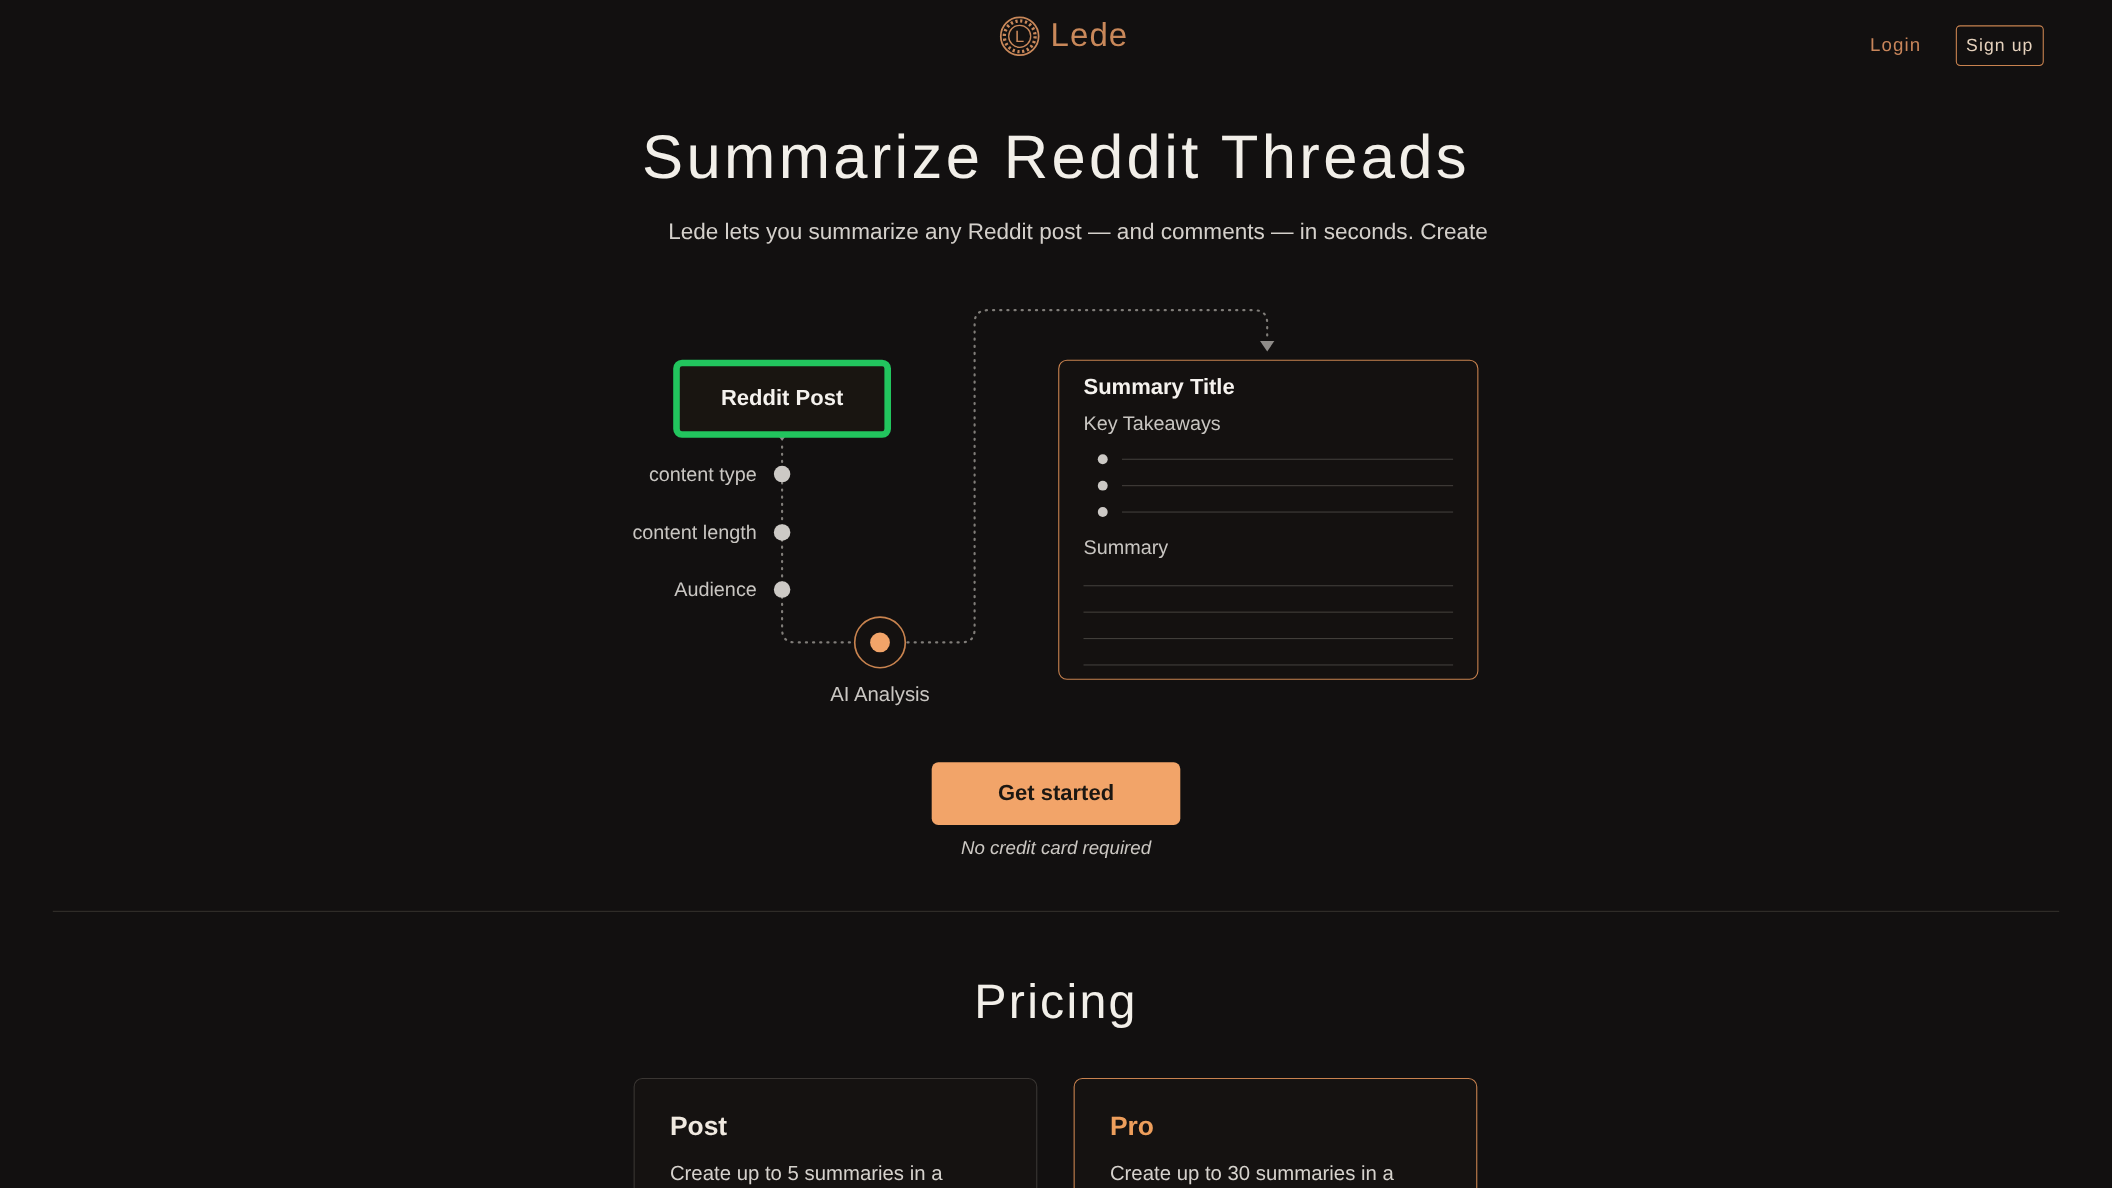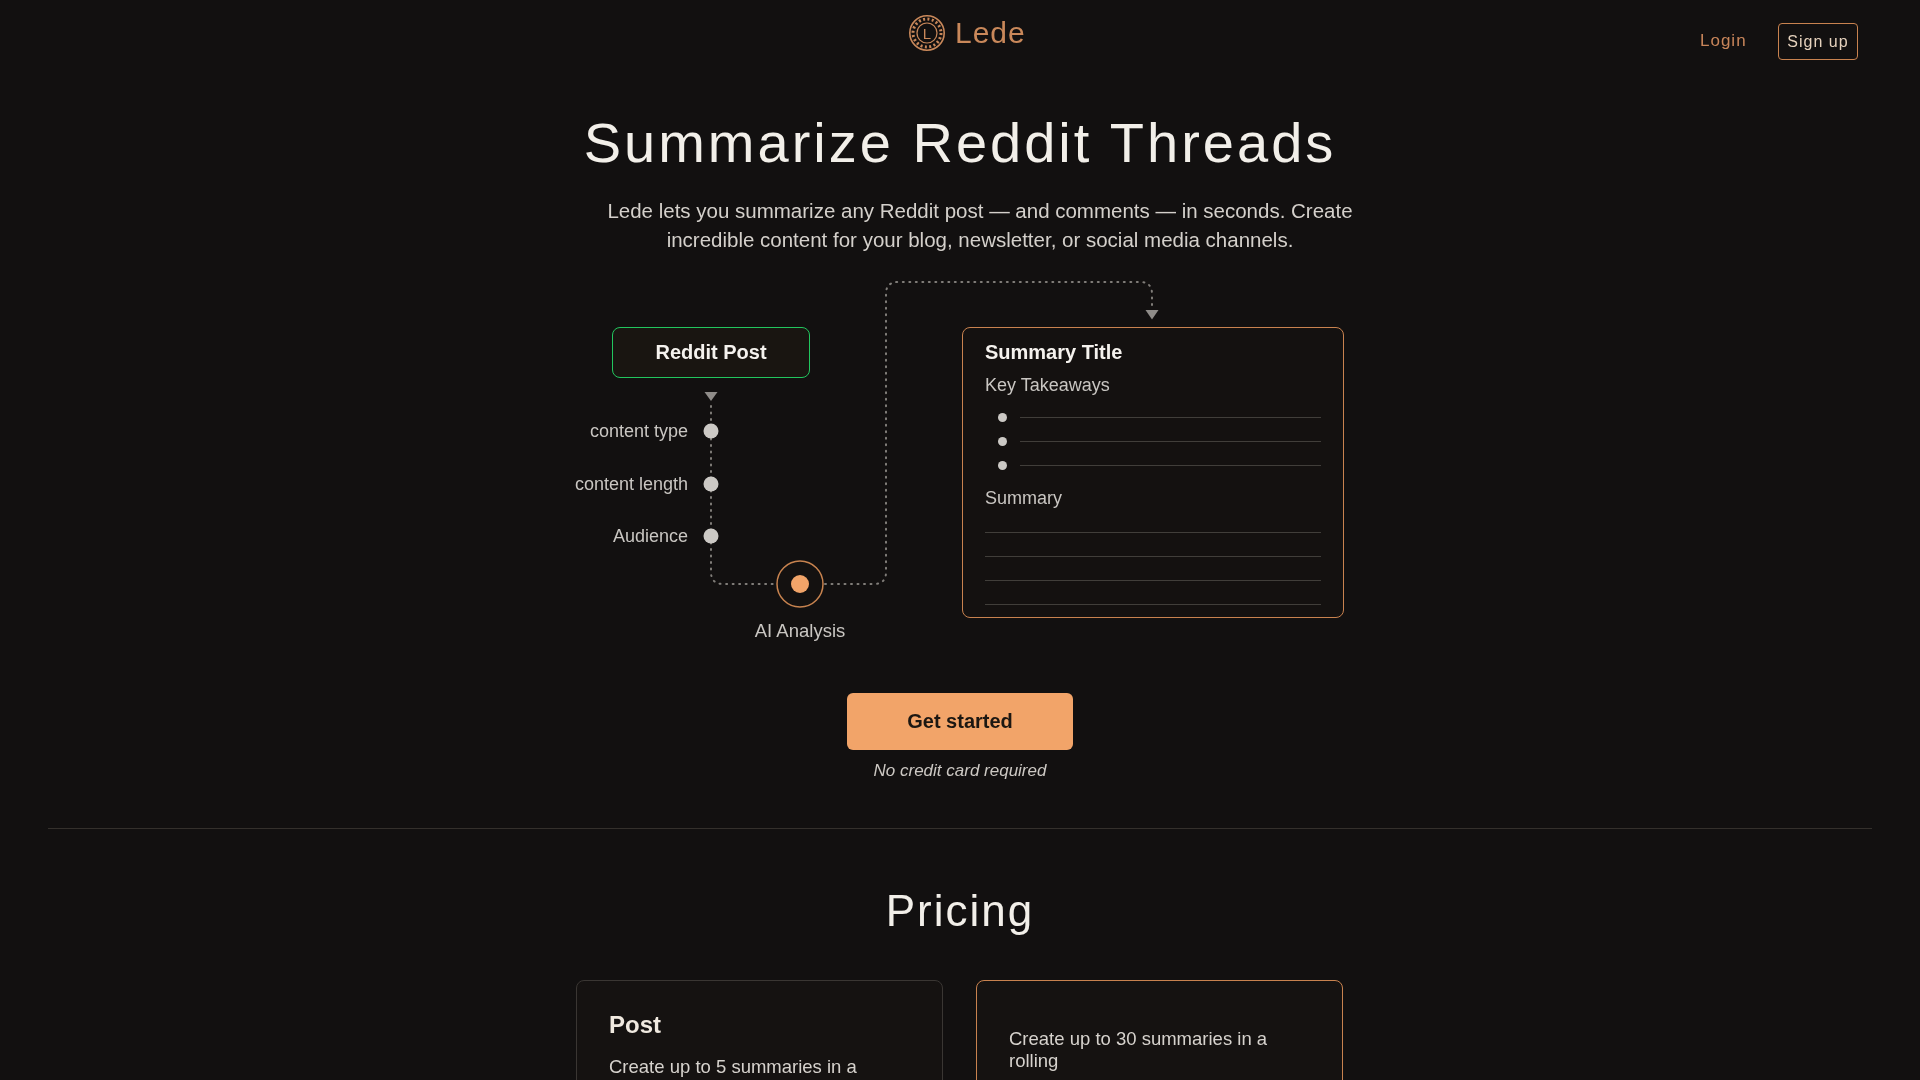--- a/index.html
+++ b/index.html
@@ -32,22 +32,22 @@
   }
   .hero-subtitle {
     top: 197px; width: 100%; text-align: center;
     font-size: 20.5px; line-height: 28.5px; color: #d4d0cb; padding-left: 40px;
   }
   .hero-subtitle span { display: block; }
 
   
   .flow-svg { left: 0; top: 270px; pointer-events: none; }
   .node-box {
-    left: 612px; top: 327px; width: 198px; height: 51px;
-    border: 1px solid #22c55e; border-radius: 8px; background: #191511;
+    left: 612px; top: 327px; width: 198px; height: 71px;
+    border: 6px solid #22c55e; border-radius: 8px; background: #191511;
     display: flex; align-items: center; justify-content: center;
     font-size: 20px; font-weight: bold; color: #f5f2ee;
   }
   .param-label {
     left: 388px; width: 300px; height: 22px; text-align: right;
     font-size: 18px; color: #c9c6c2; line-height: 22px;
   }
   .ai-label { left: 700px; top: 620px; width: 200px; text-align: center; font-size: 18.5px; color: #c9c6c2; }
 
   .summary-card {
@@ -105,21 +105,20 @@
   </span>
   <span class="brand-name">Lede</span>
 </div>
 
 <div class="abs login-link">Login</div>
 <div class="abs signup-btn">Sign up</div>
 
 <div class="abs hero-title">Summarize Reddit Threads</div>
 <div class="abs hero-subtitle">
   <span>Lede lets you summarize any Reddit post — and comments — in seconds. Create</span>
-  <span>incredible content for your blog, newsletter, or social media channels.</span>
 </div>
 
 <svg class="abs flow-svg" width="1920" height="400" viewBox="0 0 1920 400">
 
   <polygon points="704.5,122 717.5,122 711,131" fill="#8f8c89"></polygon>
 
   <path d="M 711 136 V 302 Q 711 314 723 314 H 775" fill="none" stroke="#807d79" stroke-width="2" stroke-dasharray="1 5.5" stroke-linecap="round"></path>
 
   <path d="M 825 314 H 874 Q 886 314 886 302 V 24 Q 886 12 898 12 H 1140 Q 1152 12 1152 24 V 38" fill="none" stroke="#807d79" stroke-width="2" stroke-dasharray="1 5.5" stroke-linecap="round"></path>
   <polygon points="1145.5,40 1158.5,40 1152,49.5" fill="#8f8c89"></polygon>
@@ -172,14 +171,15 @@
 <div class="abs divider"></div>
 
 <div class="abs pricing-title">Pricing</div>
 
 <div class="abs plan-card plan-basic">
   <div class="plan-name">Post</div>
   <div class="plan-desc">Create up to 5 summaries in a rolling</div>
 </div>
 
 <div class="abs plan-card plan-pro">
+  <div class="plan-name">Pro</div>
   <div class="plan-desc">Create up to 30 summaries in a rolling</div>
 </div>
 
 </body></html>

